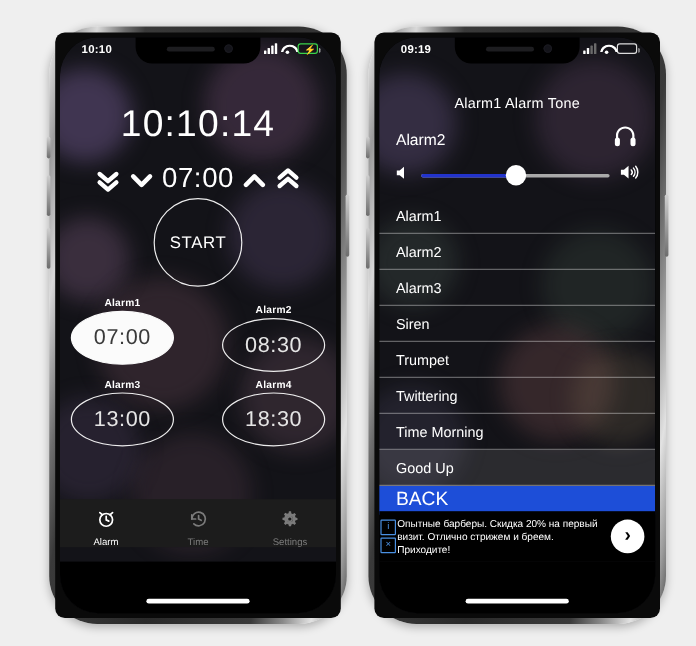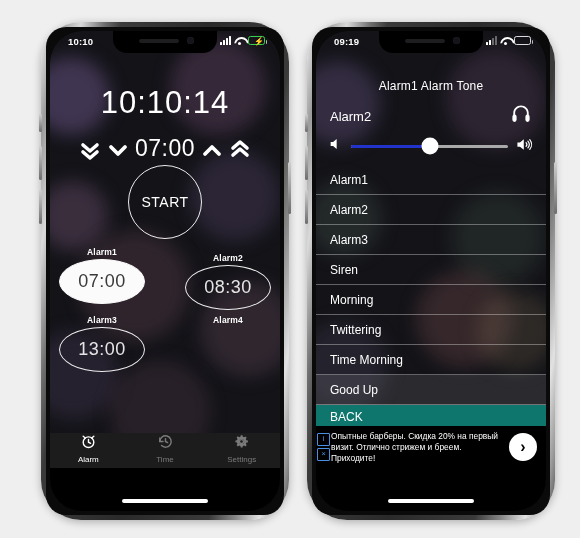--- a/index.html
+++ b/index.html
@@ -15,21 +15,21 @@
   .phone{
     position:absolute;
     width:248px;height:498px;
     border-radius:40px;
     background:linear-gradient(100deg,#f4f4f4 0%,#9b9b9b 6%,#d9d9d9 12%,#6e6e6e 19%,#3a3a3a 24%,#2a2a2a 50%,#3a3a3a 76%,#8a8a8a 84%,#e2e2e2 91%,#9a9a9a 96%,#4a4a4a 100%);
     padding:0;
     box-shadow:0 2px 8px rgba(0,0,0,.28);
   }
   .phone-inner{
     position:absolute;inset:5px;
-    border-radius:20px;
+    border-radius:8px;
     background:#0a0a0a;
   }
   .screen{
     position:absolute;inset:4px;
     border-radius:32px;
     background:#000;
     overflow:hidden;
   }
   #phone-left{left:41px;top:22px;}
   #phone-right{left:307px;top:22px;}
@@ -145,22 +145,22 @@
   #cell-a4{right:6px;top:68px;}
   .now-btn{
     position:absolute;left:50%;top:52px;transform:translateX(-50%);
     width:42px;height:42px;border-radius:50%;
     border:1.3px solid rgba(255,255,255,.9);
     display:flex;align-items:center;justify-content:center;
     color:#fff;font-size:11px;
   }
 
   .tabbar{
-    position:absolute;left:0;right:0;bottom:38px;height:40px;
-    background:#1c1c1c;display:flex;align-items:flex-start;
+    position:absolute;left:0;right:0;bottom:55px;height:40px;
+    background:#1c1c1c;display:flex;align-items:flex-end;
   }
   .tab{flex:1;display:flex;flex-direction:column;align-items:center;gap:1px;}
   .tab .tlabel{font-size:8px;}
   .tab.active{color:#fff;}
   .tab.inactive{color:#7b7b7b;}
   .below-tab{position:absolute;left:0;right:0;bottom:0;height:43px;background:#000;}
   .home-ind{
     position:absolute;bottom:8px;left:50%;transform:translateX(-50%);
     width:86px;height:4px;border-radius:2px;background:#fff;
   }
@@ -193,21 +193,21 @@
   .tone-list{position:absolute;top:112px;left:0;right:0;bottom:0;}
   .tone-row{
     height:30px;display:flex;align-items:center;
     padding-left:14px;color:#fff;font-size:12px;
     border-bottom:1px solid rgba(255,255,255,.34);
     box-sizing:border-box;
   }
   .tone-row.highlight{background:rgba(255,255,255,.10);}
   .back-row{
     height:24px;display:flex;align-items:center;padding-left:14px;
-    color:#fff;font-size:12px;background:#0f766e;box-sizing:border-box;
+    color:#fff;font-size:16px;background:#1d4ed8;box-sizing:border-box;
   }
 
   .ad{
     position:absolute;left:0;right:0;bottom:43px;height:42px;
     background:#000;display:flex;align-items:center;
   }
   .ad-icons{
     width:13px;display:flex;flex-direction:column;gap:2px;
     margin-left:1px;
   }
@@ -317,20 +317,21 @@
           <div class="alarm-cell" id="cell-a2">
             <div class="lbl">Alarm2</div>
             <div class="oval">08:30</div>
           </div>
           <div class="alarm-cell" id="cell-a3">
             <div class="lbl">Alarm3</div>
             <div class="oval">13:00</div>
           </div>
           <div class="alarm-cell" id="cell-a4">
             <div class="lbl">Alarm4</div>
+            <div class="oval">18:30</div>
           </div>
         </div>
 
         <div class="tabbar">
           <div class="tab active">
             <span>
               <svg width="17" height="17" viewBox="0 0 24 24" fill="none" stroke="#fff" stroke-width="2" stroke-linecap="round">
                 <circle cx="12" cy="13" r="7.5"></circle>
                   <polyline points="12,9 12,13 15,14.5"></polyline>
                 <line x1="4.5" y1="4.5" x2="7.5" y2="7"></line>
@@ -452,21 +453,21 @@
           <div class="tone-row">
               <span>Alarm2</span>
             </div>
           <div class="tone-row">
               <span>Alarm3</span>
             </div>
           <div class="tone-row">
               <span>Siren</span>
             </div>
           <div class="tone-row">
-              <span>Morning</span>
+              <span>Trumpet</span>
             </div>
           <div class="tone-row">
               <span>Twittering</span>
             </div>
           <div class="tone-row">
               <span>Time Morning</span>
             </div>
           <div class="tone-row highlight">
               <span>Good Up</span>
             </div>

